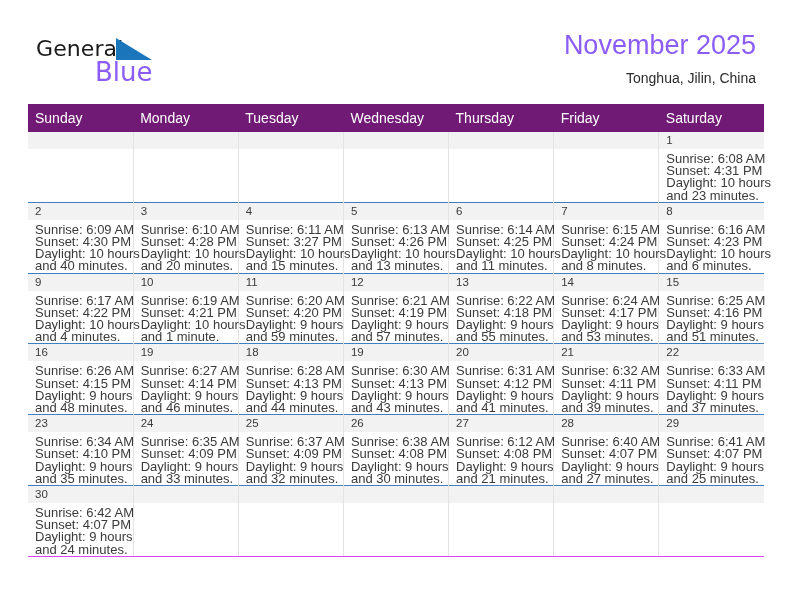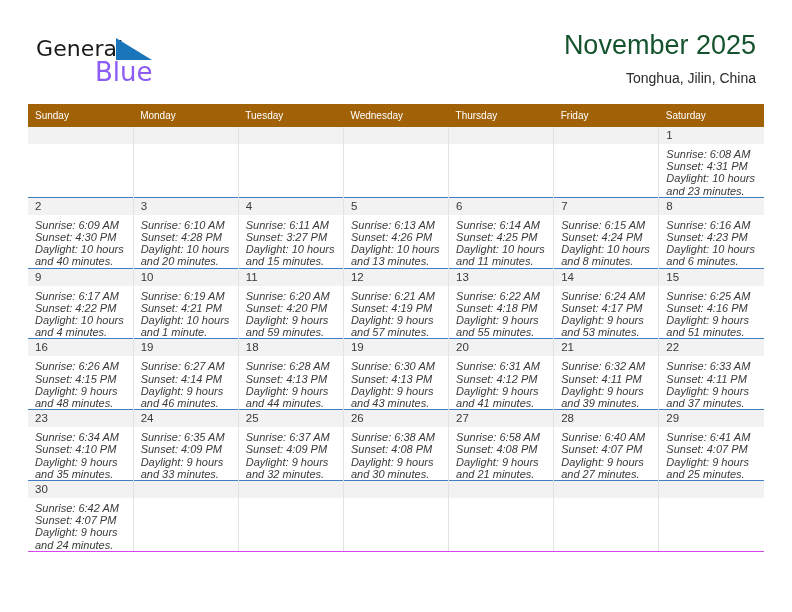--- a/index.html
+++ b/index.html
@@ -64,21 +64,21 @@
   }
 
   .title-block {
     position: absolute;
     right: 8px;
     top: 0;
     text-align: right;
   }
   .cal-title {
     font-size: 27px;
-    color: #14532d;
+    color: #8b5cf6;
     font-weight: 400;
     line-height: 34px;
     white-space: nowrap;
     font-family: "Liberation Sans", sans-serif;
   }
   .cal-subtitle {
     font-size: 14px;
     color: #2b2b2b;
     font-weight: 400;
     line-height: 20px;
@@ -90,23 +90,23 @@
   
   .calendar {
     position: absolute;
     left: 28px;
     top: 104px;
     width: 736px;
     border-collapse: collapse;
     table-layout: fixed;
   }
   .calendar th {
-    background: #a16207;
+    background: #701a75;
     color: #ffffff;
-    font-size: 10px;
+    font-size: 14px;
     font-weight: 400;
     text-align: left;
     padding: 6px 0 6px 7px;
     height: 11px;
     border: none;
     font-family: "Liberation Sans", sans-serif;
   }
   .calendar td {
     vertical-align: top;
     padding: 0;
@@ -133,24 +133,23 @@
     padding-left: 7px;
     font-size: 11.5px;
     color: #3a3a3a;
     box-sizing: border-box;
   }
   td.empty .daynum-bar {
     background: #f2f2f2;
   }
   .info {
     padding: 4px 4px 0 7px;
-    font-size: 11px;
+    font-size: 13px;
     line-height: 12.2px;
     color: #3a3a3a;
-    font-style: italic;
   }
   .info div {
     white-space: nowrap;
   }
   .sr-line, .ss-line, .dl-line1, .dl-line2 {
     display: block;
   }
 </style>
 </head>
 <body>
@@ -444,21 +443,21 @@
             <div class="info">
               <div class="sr-line">Sunrise: 6:38 AM</div>
               <div class="ss-line">Sunset: 4:08 PM</div>
               <div class="dl-line1">Daylight: 9 hours</div>
               <div class="dl-line2">and 30 minutes.</div>
             </div>
           </td>
           <td class="day-cell">
             <div class="daynum-bar">27</div>
             <div class="info">
-              <div class="sr-line">Sunrise: 6:58 AM</div>
+              <div class="sr-line">Sunrise: 6:12 AM</div>
               <div class="ss-line">Sunset: 4:08 PM</div>
               <div class="dl-line1">Daylight: 9 hours</div>
               <div class="dl-line2">and 21 minutes.</div>
             </div>
           </td>
           <td class="day-cell">
             <div class="daynum-bar">28</div>
             <div class="info">
               <div class="sr-line">Sunrise: 6:40 AM</div>
               <div class="ss-line">Sunset: 4:07 PM</div>

